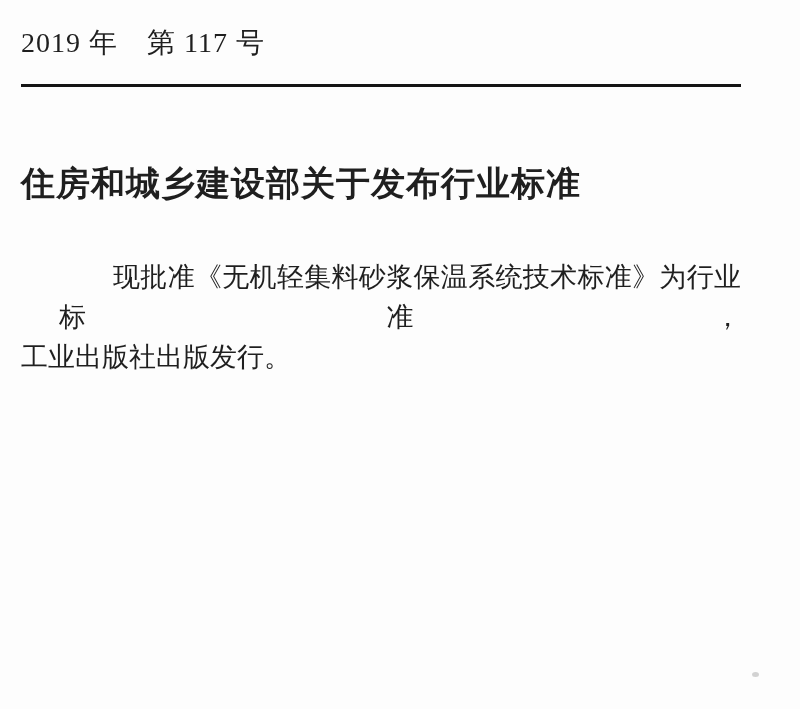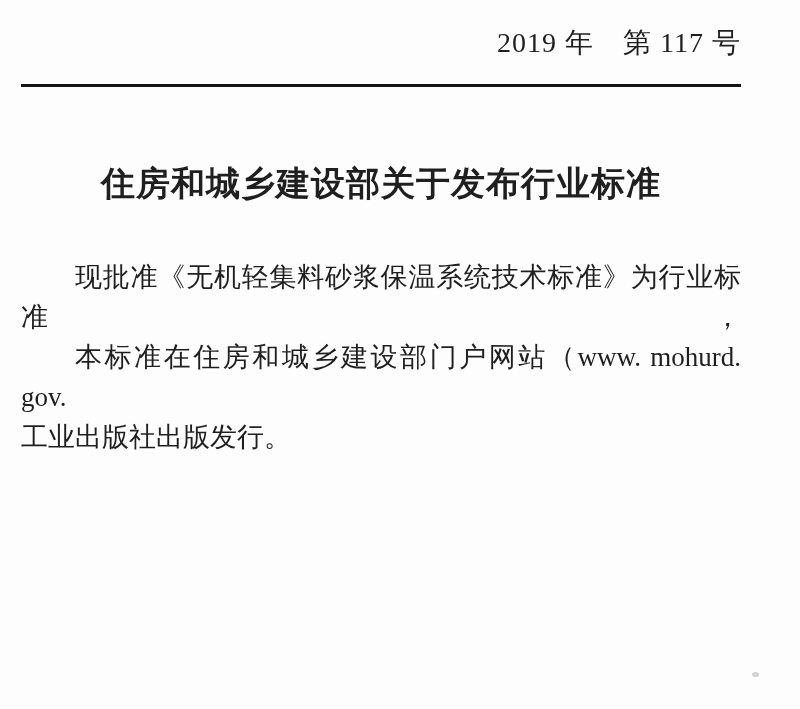--- a/index.html
+++ b/index.html
@@ -19,51 +19,51 @@
     width:800px;height:709px;
     padding-left:21px;
     padding-right:59px; 
     position:relative;
   }
   
   .issue{
     margin-top:24px;
     font-size:28px;
     line-height:38px;
-    text-align:right;
+    text-align:left;
     letter-spacing:1px;
   }
   
   .rule{
     border:0;
     height:3px;
     margin-top:22px;
     background:var(--rule);
   }
   
   .title{
     margin-top:70px;
     font-size:34px;
     font-weight:bold;
     line-height:54px;
-    text-align:center;
     letter-spacing:1px;
   }
   .title .tl{display:block;}
   
   .body{
     margin-top:46px;
     font-size:27px;
     line-height:40px;
   }
   .para .line{display:block;}
   .line.indent{text-indent:2em;}
   .line.fill{
     text-align:justify;
     text-align-last:justify;
+    margin-left:38px;
   }
   
   .speck{
     position:absolute;
     left:752px;top:648px;
     width:7px;height:5px;
     background:rgba(60,60,60,.22);
     border-radius:50%;
   }
 </style>
@@ -78,19 +78,18 @@
 
   <h1 class="title">
     <span class="tl">住房和城乡建设部关于发布行业标准</span>
   </h1>
 
   <div class="body">
     <p class="para">
       <span class="line indent fill">现批准《无机轻集料砂浆保温系统技术标准》为行业标准，</span>
     </p>
     <p class="para">
-      <span class="line indent fill">本标准在住房和城乡建设部门户网站（www. mohurd. gov.</span>
       <span class="line">工业出版社出版发行。</span>
     </p>
   </div>
 
   <div class="speck"></div>
 </div>
 
 </body></html>

